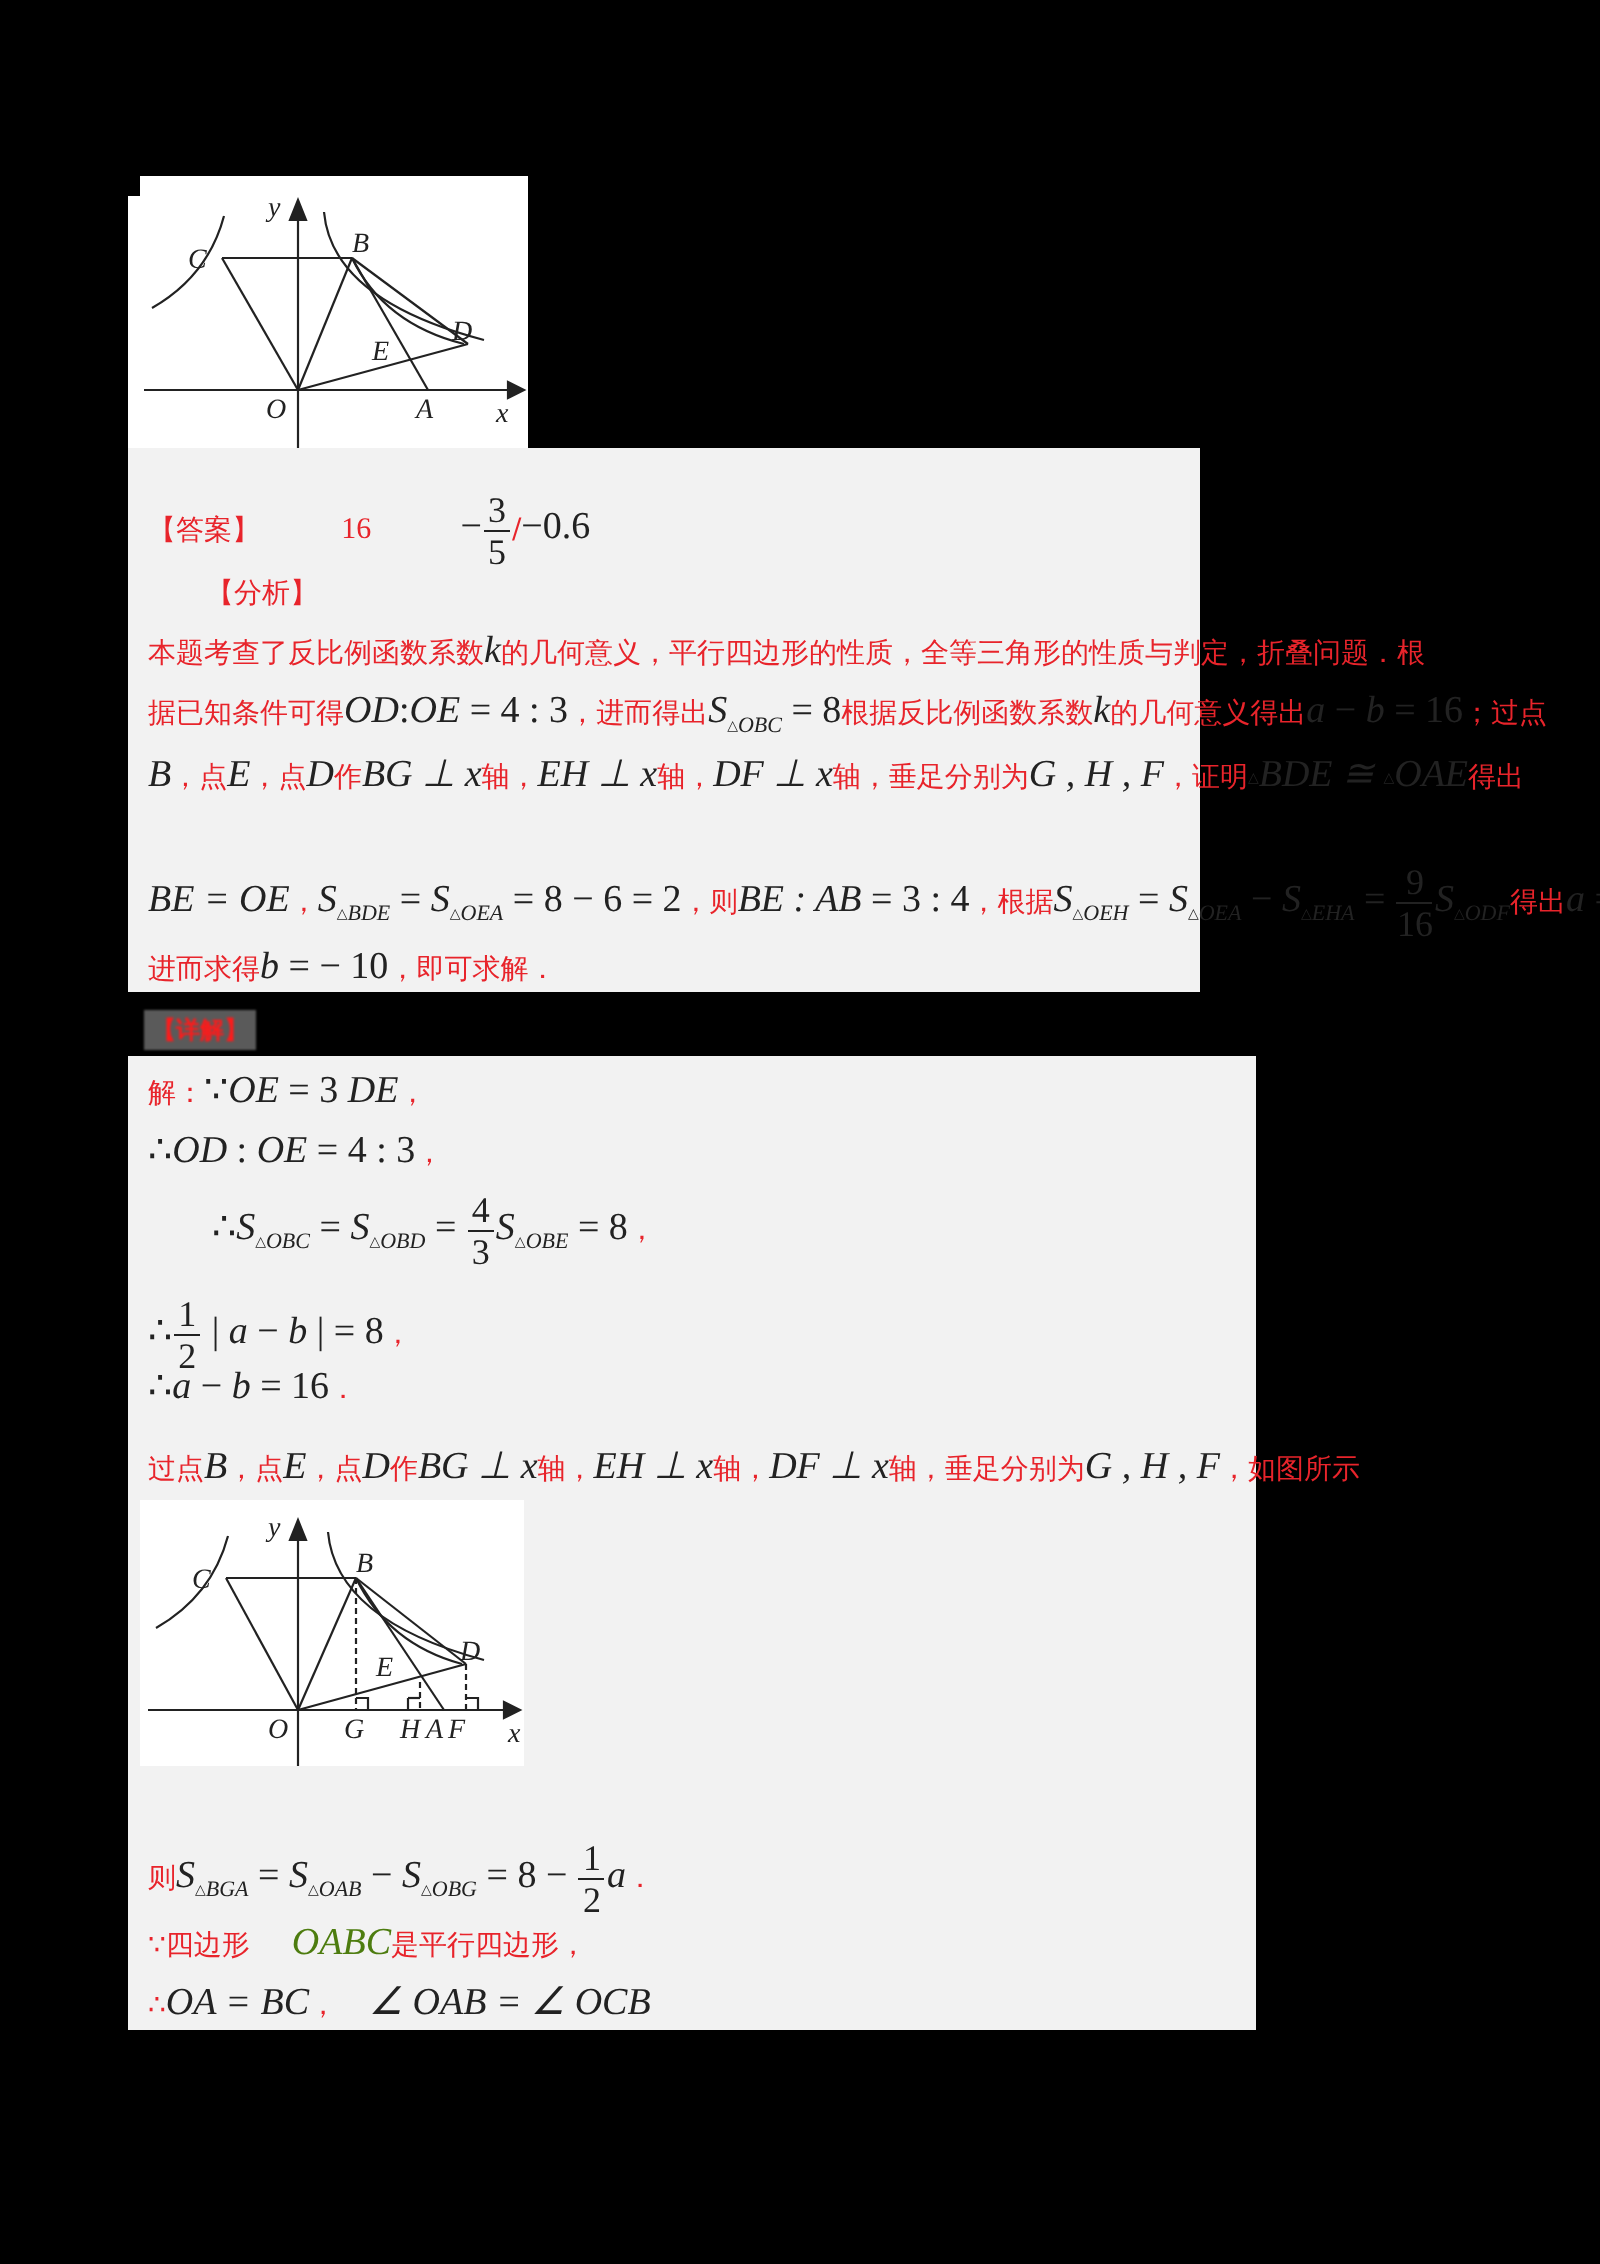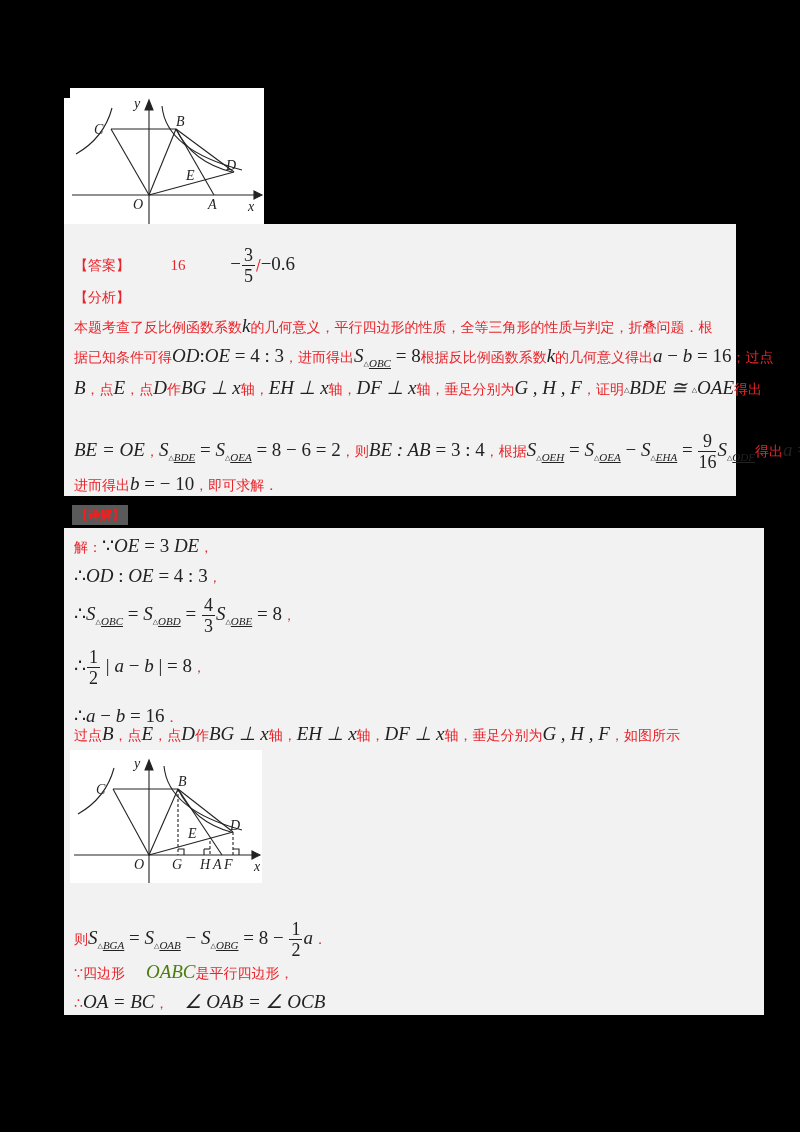--- a/index.html
+++ b/index.html
@@ -5,31 +5,31 @@
   html, body { margin:0; padding:0; }
   body {
     width:800px; height:1132px; background:#000; position:relative; overflow:hidden;
     font-family:"DejaVu Serif", serif; color:#222;
   }
   .fig {
     position:absolute; background:#fff;
   }
   .fig svg { display:block; }
   .panel {
-    position:absolute; left:64px; width:672px; background:#f2f2f2;
+    position:absolute; left:64px; width:536px; background:#f2f2f2;
   }
   .red { color:#e8242b; }
   .line {
     position:absolute; left:10px; font-size:14.5px; white-space:nowrap;
     font-family:"DejaVu Serif", serif; line-height:1;
   }
   .m { font-family:"Liberation Serif", serif; font-style:italic; font-size:19px; color:#222; }
   .n { font-family:"Liberation Serif", serif; font-size:19px; color:#222; font-style:normal; }
   .cn { font-family:"DejaVu Sans", sans-serif; font-size:14px; }
-  .sub { font-family:"Liberation Serif", serif; font-style:italic; font-size:11px; position:relative; top:5px; color:#222;text-decoration:underline; }
+  .sub { font-family:"Liberation Serif", serif; font-style:italic; font-size:11px; position:relative; top:5px; color:#222; }
   .tri { font-size:7px; position:relative; top:4px; color:#222; }
   .frac { display:inline-block; vertical-align:middle; text-align:center; font-family:"Liberation Serif", serif; font-size:18px; color:#222; line-height:1; margin:0 1px; }
   .frac .num { display:block; border-bottom:1px solid #222; padding:0 2px 1px; }
   .frac .den { display:block; padding-top:1px; }
   .badge {
     position:absolute; left:72px; top:505px; width:56px; height:20px; background:#5a5a5a;
     color:#ff1a1a; font-family:"DejaVu Sans", sans-serif; font-size:12px; font-weight:bold;
     text-align:center; line-height:20px; filter:blur(0.6px);
   }
   .label { font-family:"DejaVu Sans", sans-serif; font-size:14px; color:#e8242b; }
@@ -70,61 +70,61 @@
 
 <div class="panel" style="top:224px;height:272px;">
   <div class="line" style="top:22px;">
     <span class="label">【答案】</span>
     <span class="red" style="font-family:'Liberation Serif',serif;font-size:15px;margin-left:36px;">16</span>
     <span style="margin-left:40px;">
       <span class="n">−</span><span class="frac"><span class="num">3</span><span class="den">5</span></span><span class="red" style="font-size:14px;">/</span><span class="n">−0.6</span>
     </span>
   </div>
 
-  <div class="line" style="top:66px;">
+  <div class="line" style="top:66px;margin-left:29px;">
     <span class="label">【分析】</span>
   </div>
 
   <div class="line red cn" style="top:92px;">
     <span>本题考查了反比例函数系数</span><span class="m">k</span><span>的几何意义，平行四边形的性质，全等三角形的性质与判定，折叠问题．根</span>
   </div>
 
   <div class="line red cn" style="top:122px;">
     <span>据已知条件可得</span><span class="m">OD</span><span class="n">:</span><span class="m">OE</span><span class="n"> = 4 : 3</span><span>，进而得出</span><span class="m">S</span><span class="tri">△</span><span class="sub">OBC</span><span class="n"> = 8</span><span>根据反比例函数系数</span><span class="m">k</span><span>的几何意义得出</span><span class="m">a</span><span class="n"> − </span><span class="m">b</span><span class="n"> = 16</span><span>；过点</span>
   </div>
 
   <div class="line red cn" style="top:154px;">
     <span class="m">B</span><span>，点</span><span class="m">E</span><span>，点</span><span class="m">D</span><span>作</span><span class="m">BG ⊥ x</span><span>轴，</span><span class="m">EH ⊥ x</span><span>轴，</span><span class="m">DF ⊥ x</span><span>轴，垂足分别为</span><span class="m">G , H , F</span><span>，证明</span><span class="tri" style="top:-2px;">△</span><span class="m">BDE ≅ </span><span class="tri" style="top:-2px;">△</span><span class="m">OAE</span><span>得出</span>
   </div>
 
   <div class="line red cn" style="top:208px;">
     <span class="m">BE = OE</span><span>，</span><span class="m">S</span><span class="tri">△</span><span class="sub">BDE</span><span class="n"> = </span><span class="m">S</span><span class="tri">△</span><span class="sub">OEA</span><span class="n"> = 8 − 6 = 2</span><span>，则</span><span class="m">BE : AB</span><span class="n"> = 3 : 4</span><span>，根据</span><span class="m">S</span><span class="tri">△</span><span class="sub">OEH</span><span class="n"> = </span><span class="m">S</span><span class="tri">△</span><span class="sub">OEA</span><span class="n"> − </span><span class="m">S</span><span class="tri">△</span><span class="sub">EHA</span><span class="n"> = </span><span class="frac"><span class="num">9</span><span class="den">16</span></span><span class="m">S</span><span class="tri">△</span><span class="sub">ODF</span><span>得出</span><span class="m">a</span><span class="n"> = 6</span>
   </div>
 
   <div class="line red cn" style="top:250px;">
-    <span>进而得出</span><span class="m">b</span><span class="n"> = − 10</span><span>，即可求解．</span>
+    <span>进而求得</span><span class="m">b</span><span class="n"> = − 10</span><span>，即可求解．</span>
   </div>
 </div>
 
 <div class="badge">【详解】</div>
 
 <div class="panel" style="top:528px;height:487px;padding-left:28px;">
   <div class="line cn" style="top:8px;">
     <span class="red">解：</span><span class="n">∵</span><span class="m">OE</span><span class="n"> = 3 </span><span class="m">DE</span><span class="red">，</span>
   </div>
   <div class="line cn" style="top:38px;">
     <span class="n">∴</span><span class="m">OD</span><span class="n"> : </span><span class="m">OE</span><span class="n"> = 4 : 3</span><span class="red">，</span>
   </div>
-  <div class="line cn" style="top:68px;">
+  <div class="line cn" style="top:68px;margin-left:32px;">
     <span class="n">∴</span><span class="m">S</span><span class="tri">△</span><span class="sub">OBC</span><span class="n"> = </span><span class="m">S</span><span class="tri">△</span><span class="sub">OBD</span><span class="n"> = </span><span class="frac"><span class="num">4</span><span class="den">3</span></span><span class="m">S</span><span class="tri">△</span><span class="sub">OBE</span><span class="n"> = 8</span><span class="red">，</span>
   </div>
   <div class="line cn" style="top:120px;">
     <span class="n">∴</span><span class="frac"><span class="num">1</span><span class="den">2</span></span><span class="n"> | </span><span class="m">a</span><span class="n"> − </span><span class="m">b</span><span class="n"> | = 8</span><span class="red">，</span>
   </div>
-  <div class="line cn" style="top:178px;">
+  <div class="line cn" style="top:156px;">
     <span class="n">∴</span><span class="m">a</span><span class="n"> − </span><span class="m">b</span><span class="n"> = 16</span><span class="red">．</span>
   </div>
   <div class="line red cn" style="top:196px;">
     <span>过点</span><span class="m">B</span><span>，点</span><span class="m">E</span><span>，点</span><span class="m">D</span><span>作</span><span class="m">BG ⊥ x</span><span>轴，</span><span class="m">EH ⊥ x</span><span>轴，</span><span class="m">DF ⊥ x</span><span>轴，垂足分别为</span><span class="m">G , H , F</span><span>，如图所示</span>
   </div>
 
   <div class="fig" style="left:6px;top:222px;width:192px;height:133px;">
     <svg width="192" height="133" viewBox="0 0 192 133">
       <g stroke="#222" stroke-width="1.1" fill="none">
         <line x1="4" y1="105" x2="182" y2="105"></line>

